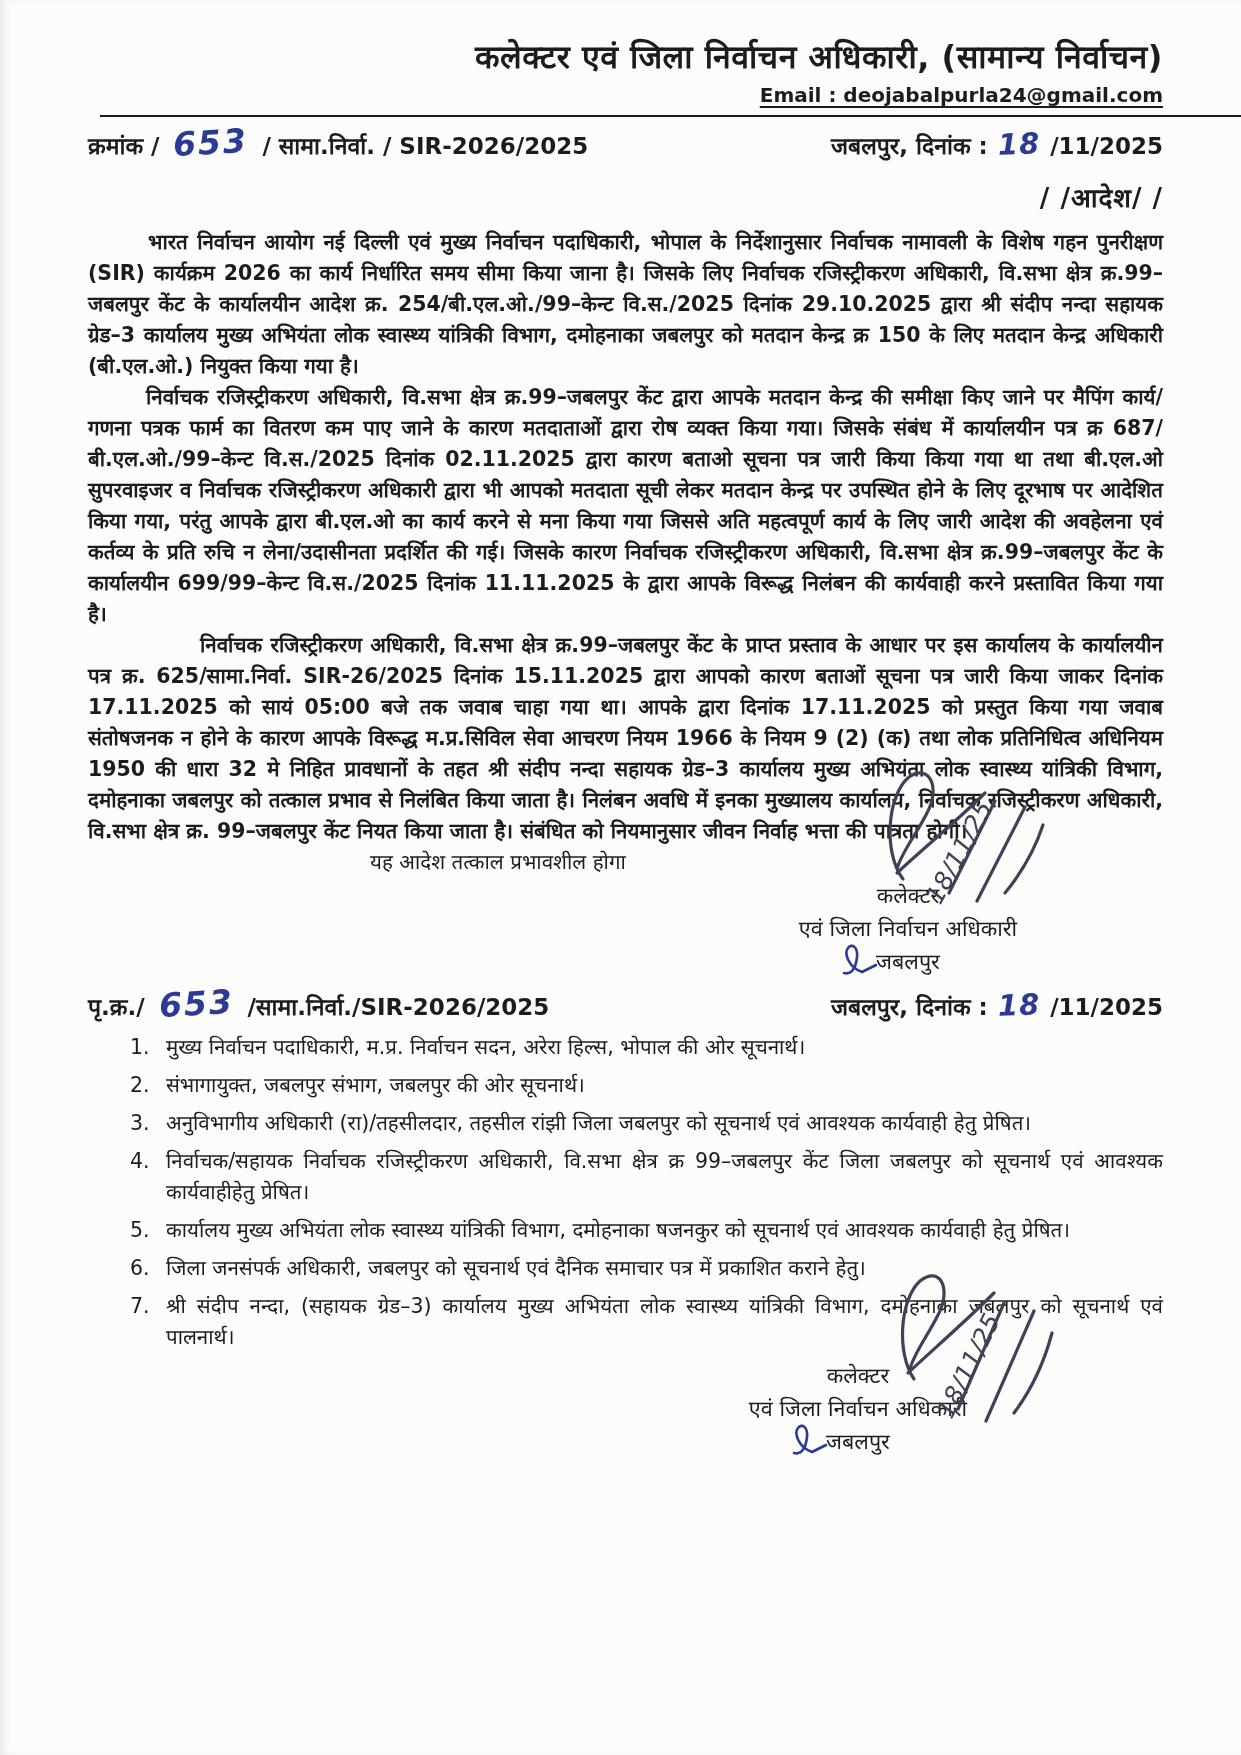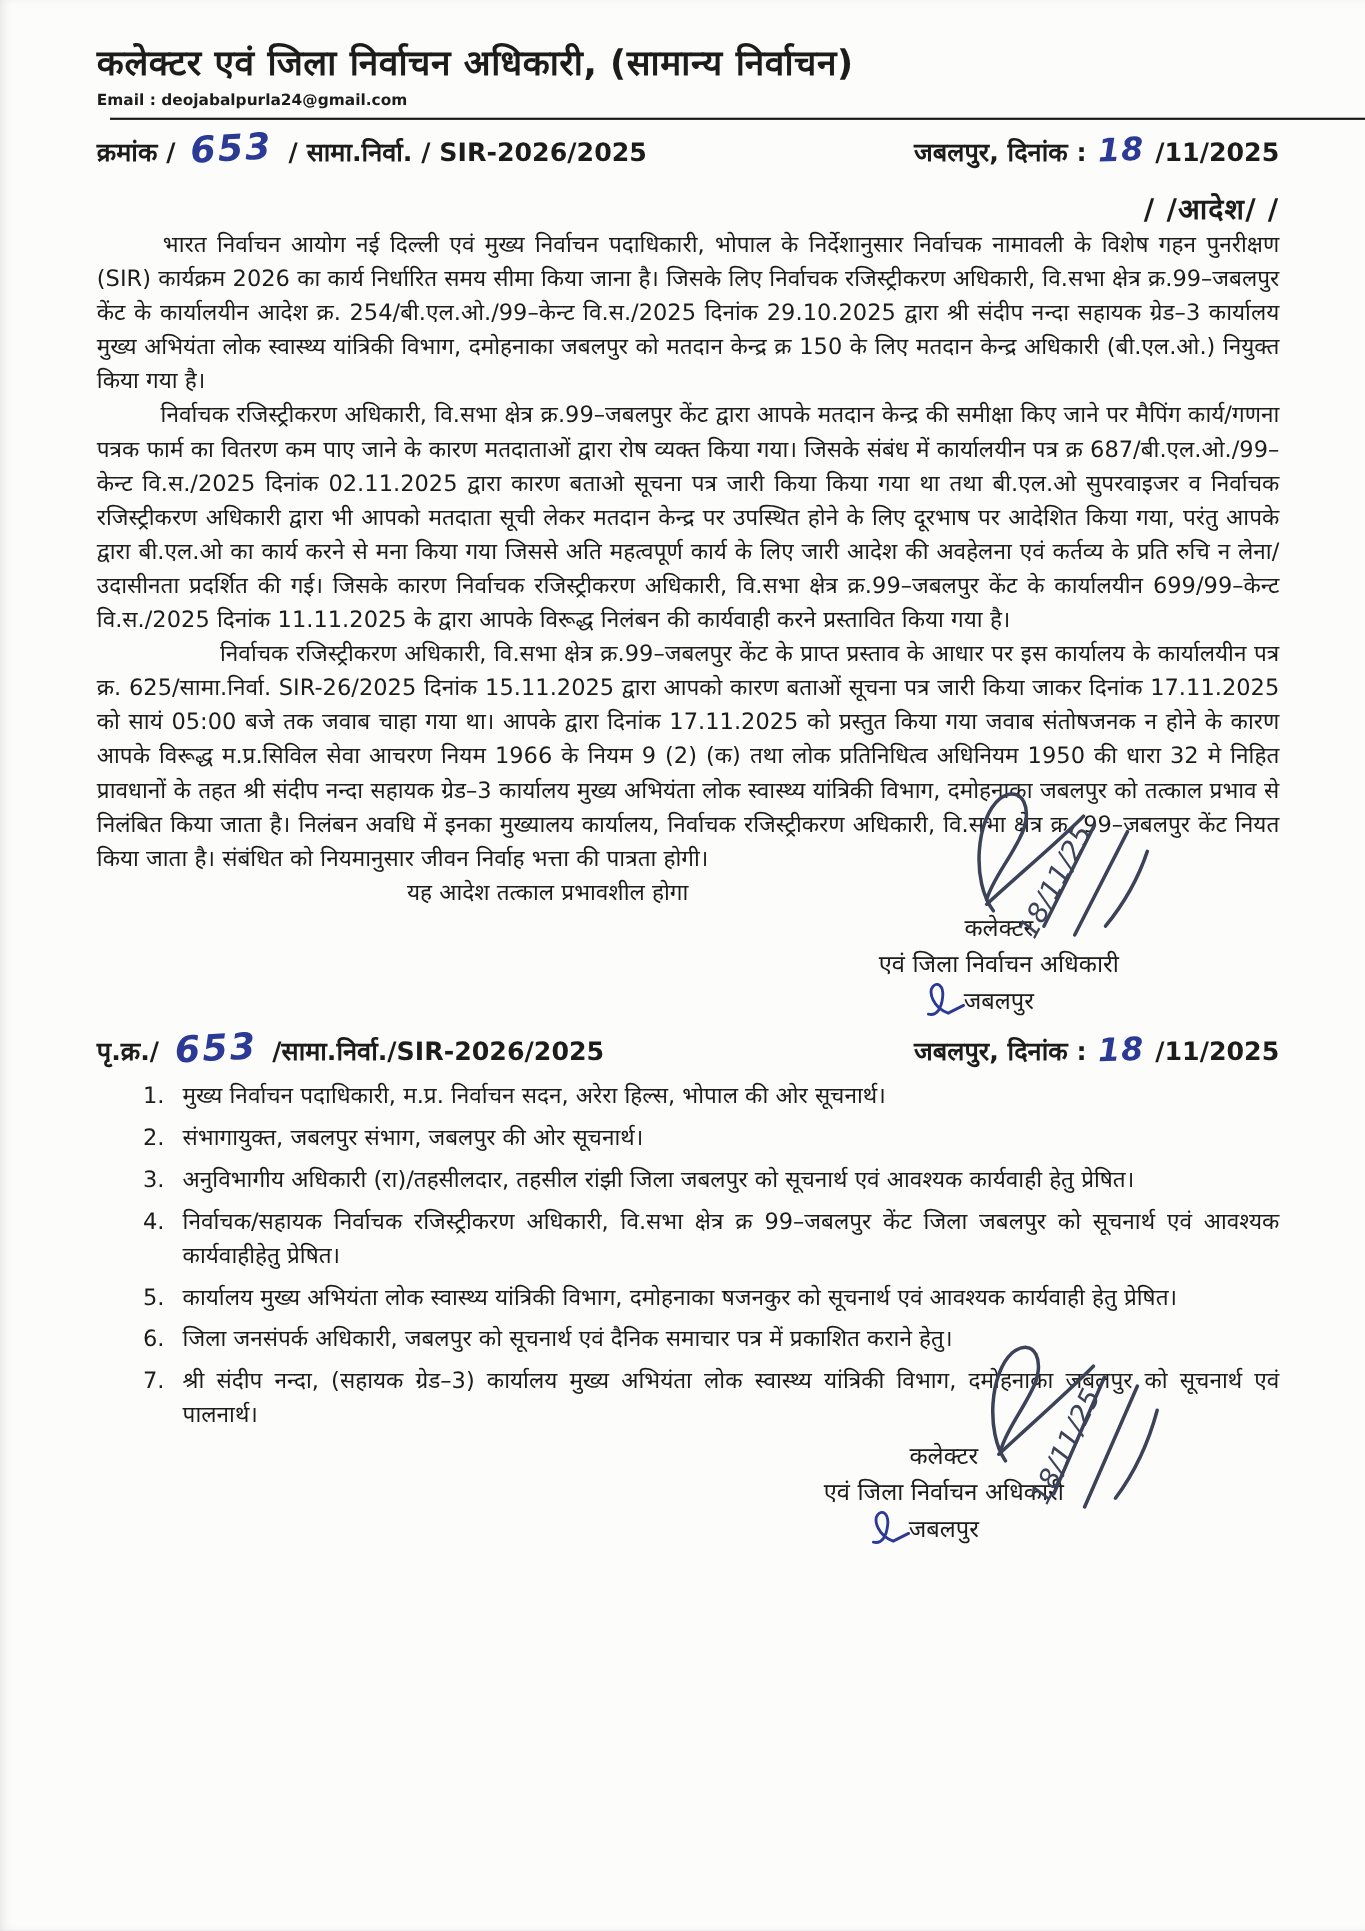--- a/index.html
+++ b/index.html
@@ -9,39 +9,39 @@
     margin:0 auto;
     background:#fcfcfa;
     color:#1c1c1c;
     font-family:"DejaVu Sans",sans-serif;
     overflow:hidden;
     box-shadow:inset 6px 0 14px -8px rgba(0,0,0,.18);
     box-sizing:border-box;
     padding:34px 78px 0 88px;
   }
   
-  .hdr{text-align:left;}
+  .hdr{text-align:right;}
   .hdr-title{font-size:32px;font-weight:bold;letter-spacing:.5px;}
   .hdr-sub{font-size:23px;font-weight:bold;margin-top:6px;}
-  .hdr-email{font-size:14px;font-weight:bold;margin-top:6px;text-underline-offset:4px;}
+  .hdr-email{font-size:20px;font-weight:bold;margin-top:6px;text-decoration:underline;text-underline-offset:4px;}
   .hdr-rule{height:0;border-bottom:2.5px solid #1a1a1a;margin:8px -78px 0 12px;}
   
   .refline{display:flex;justify-content:space-between;align-items:flex-end;font-size:23px;font-weight:bold;margin-top:12px;}
   .refline .left,.refline .right{white-space:nowrap;}
   .hand{
     font-family:"DejaVu Sans",sans-serif;
     font-style:italic;font-weight:bold;
     color:#2b3a94;
     display:inline-block;
   }
   .hand-num{font-size:33px;transform:rotate(-3deg);letter-spacing:2px;padding:0 6px;line-height:0;}
   .hand-day{font-size:29px;transform:rotate(-2deg);letter-spacing:1px;padding:0 2px;line-height:0;}
   
   .order-heading{text-align:right;font-size:26px;font-weight:bold;margin-top:18px;letter-spacing:1px;}
-  .body-text{font-size:20.5px;line-height:31px;text-align:justify;}
+  .body-text{font-size:20.5px;line-height:31px;text-align:justify;margin-top:12px;font-weight:bold;}
   .body-text p{margin:0;}
   .p-indent1{text-indent:60px;}
   .p-indent2{text-indent:58px;}
   .p-indent3{text-indent:112px;}
   .effective-line{font-size:20.5px;margin-left:282px;}
   
   .sig-block{
     width:330px;margin:4px 90px 0 auto;
     text-align:center;font-size:21.5px;line-height:33px;
     position:relative;

